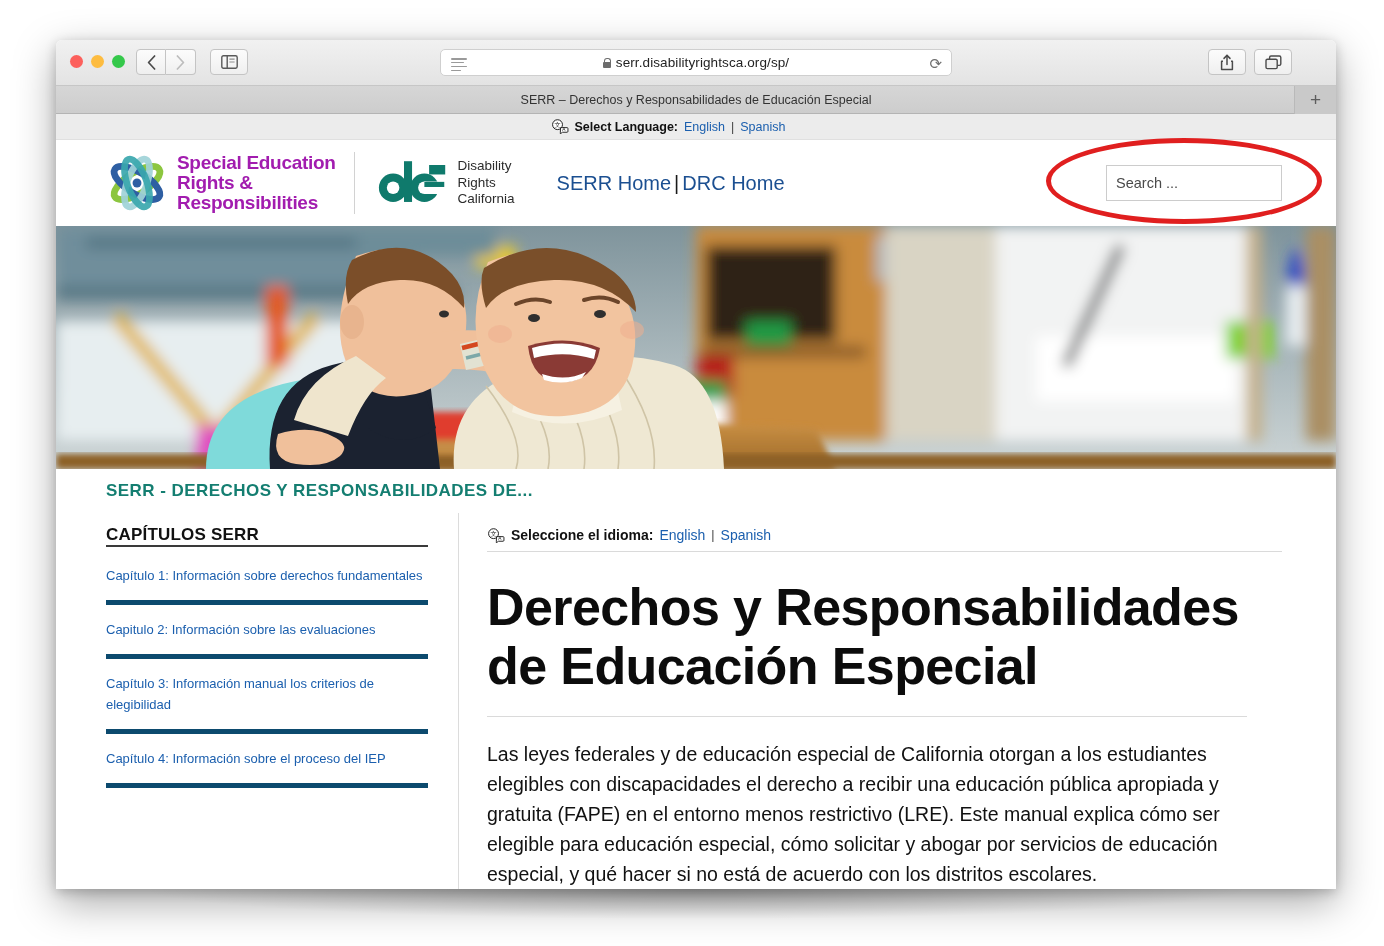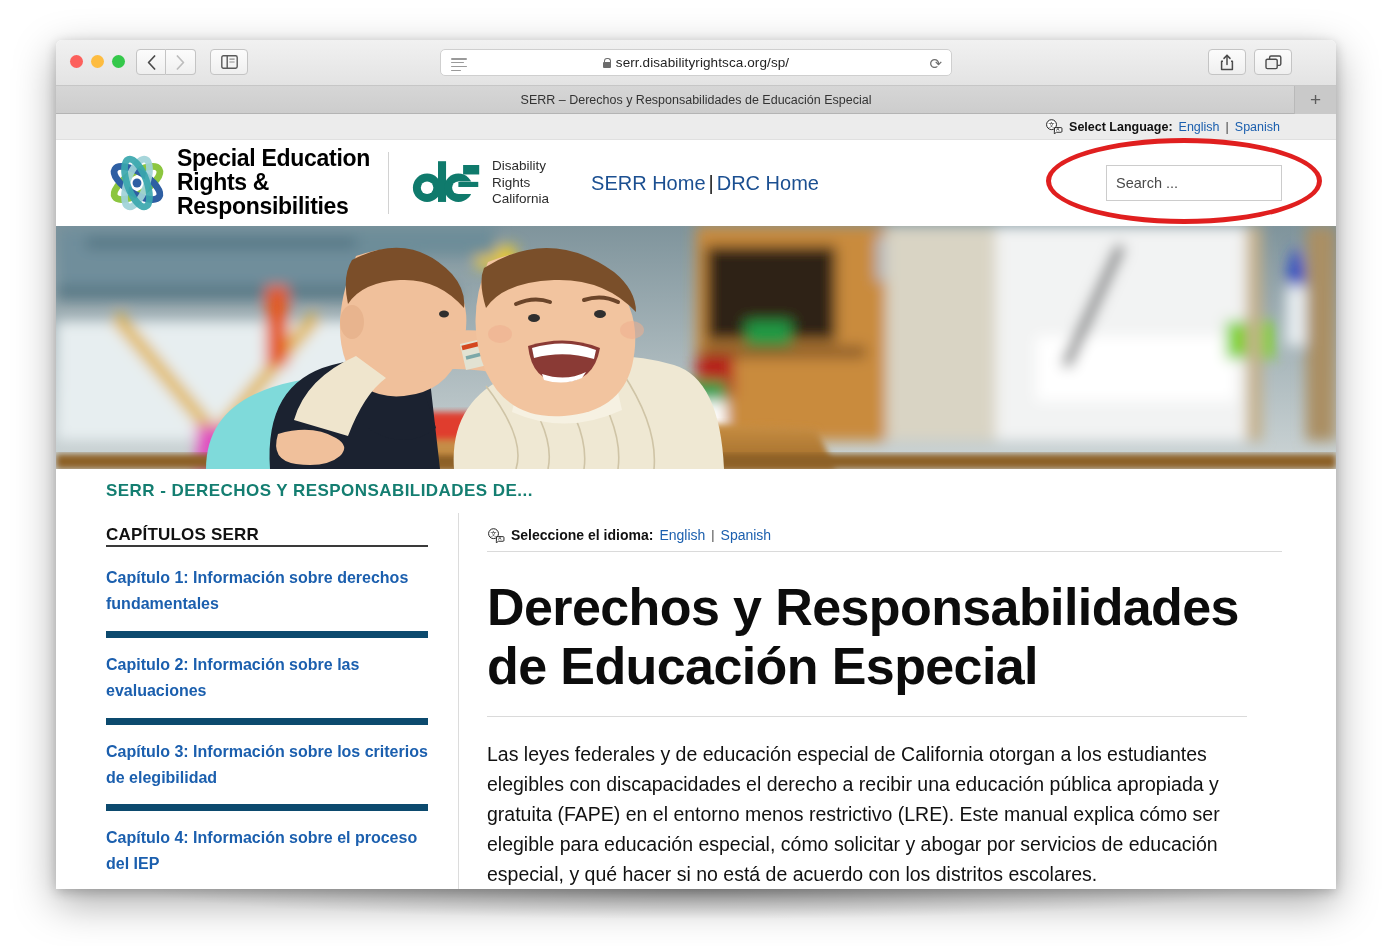--- a/index.html
+++ b/index.html
@@ -78,36 +78,36 @@
   .newtab { position:absolute; right:0; top:0; width:42px; height:28px;
     display:flex; align-items:center; justify-content:center;
     font-size:19px; color:#5d5d5d; background:#c9c9c9; border-left:1px solid #b9b9b9; font-weight:300;}
 
   
   .viewport { position:relative; height:775px; background:#fff; overflow:hidden; }
 
   
   .langbar {
     height:26px; background:#ececec; border-bottom:1px solid #e0e0e0;
-    display:flex; align-items:center; justify-content:flex-end; padding-right:8px; gap:0;
+    display:flex; align-items:center; justify-content:center; padding-right:8px; gap:0;
   }
   .langbar-inner { display:flex; align-items:center; gap:6px; padding-right:48px; }
   .g-icon { width:18px; height:15px; flex:none; }
   .lang-label { font-size:12.5px; font-weight:bold; color:#111; }
   .lang-link { font-size:12.5px; color:#1b5fae; }
   .lang-sep { font-size:12.5px; color:#444; }
 
   
   .siteheader {
     height:86px; background:#fff; display:flex; align-items:center;
     padding-left:50px; position:relative;
   }
   .logo-serr { display:flex; align-items:center; gap:9px; }
   .serr-mark { width:62px; height:58px; flex:none; }
-  .serr-words { font-size:23px; font-weight:bold; line-height:1.04; color:#000000; letter-spacing:-.3px;}
+  .serr-words { font-size:19px; font-weight:bold; line-height:1.04; color:#a21caf; letter-spacing:-.3px;}
   .hdr-divider { width:1px; height:62px; background:#d2d2d2; margin:0 22px 0 18px; }
   .logo-drc { display:flex; align-items:center; gap:9px; }
   .drc-mark { width:72px; height:48px; flex:none; }
   .drc-words { font-size:13.5px; line-height:1.22; color:#2c2c2c; }
   .navlinks { margin-left:42px; font-size:20px; color:#1b4f91; white-space:nowrap;text-align:center; }
   .navlinks .sep { color:#1a1a1a; margin:0 3px; }
 
   .searchwrap {
     position:absolute; right:54px; top:25px;
     width:176px; height:36px; border:1px solid #cccccc; background:#fff;
@@ -126,22 +126,22 @@
   
   .breadcrumb-bar { height:44px; background:#fff; display:flex; align-items:center; padding-left:50px; }
   .breadcrumb { font-size:17px; font-weight:bold; color:#147e71; letter-spacing:.45px; }
 
   
   .content { display:flex; background:#fff; padding-left:50px; }
   .sidebar { width:352px; flex:none; padding-right:30px; padding-top:12px; }
   .side-title { font-size:17px; font-weight:bold; color:#111; letter-spacing:.2px; }
   .side-rule { height:2px; background:#3a3a3a; margin-bottom:4px; }
   .chapter {
-    font-size:16px; color:#1b5fae; line-height:1.62;
-    padding:14px 0 14px 0; border-bottom:7px solid #0c4a6e; cursor:pointer;font-weight:bold;
+    font-size:13px; color:#1b5fae; line-height:1.62;
+    padding:14px 0 14px 0; border-bottom:5px solid #0c4a6e; cursor:pointer;
   }
   .vdivider { width:1px; background:#dcdcdc; margin:0 0 0 0; align-self:stretch; }
 
   .main { flex:1; padding-left:28px; padding-top:14px; padding-right:54px; }
   .main-lang { display:flex; align-items:center; gap:6px; padding-bottom:8px; border-bottom:1px solid #dadada; }
   .main-lang .lang-label { font-size:14px; }
   .main-lang .lang-link { font-size:14px; }
   .page-title {
     font-family:"Liberation Sans Narrow","Liberation Sans", sans-serif;
     font-weight:bold; font-size:52px; line-height:1.13; color:#0c0c0c;
@@ -418,21 +418,21 @@
         <span class="breadcrumb">SERR - DERECHOS Y RESPONSABILIDADES DE...</span>
       </div>
 
       <div class="content">
 
         <div class="sidebar">
           <div class="side-title">CAPÍTULOS SERR</div>
           <div class="side-rule"></div>
           <div class="chapter">Capítulo 1: Información sobre derechos fundamentales</div>
           <div class="chapter">Capitulo 2: Información sobre las evaluaciones</div>
-          <div class="chapter">Capítulo 3: Información sobre los criterios de elegibilidad</div>
+          <div class="chapter">Capítulo 3: Información manual los criterios de elegibilidad</div>
           <div class="chapter">Capítulo 4: Información sobre el proceso del IEP</div>
         </div>
 
         <div class="vdivider"></div>
 
         <div class="main">
           <div class="main-lang">
             <svg class="g-icon" viewBox="0 0 20 17">
               <circle cx="7.2" cy="6.4" r="5.6" fill="#fff" stroke="#1a1a1a" stroke-width="1.1"></circle>
               <text x="7.2" y="9.2" font-size="7" text-anchor="middle" fill="#1a1a1a" font-family="Liberation Sans, sans-serif">文</text>

